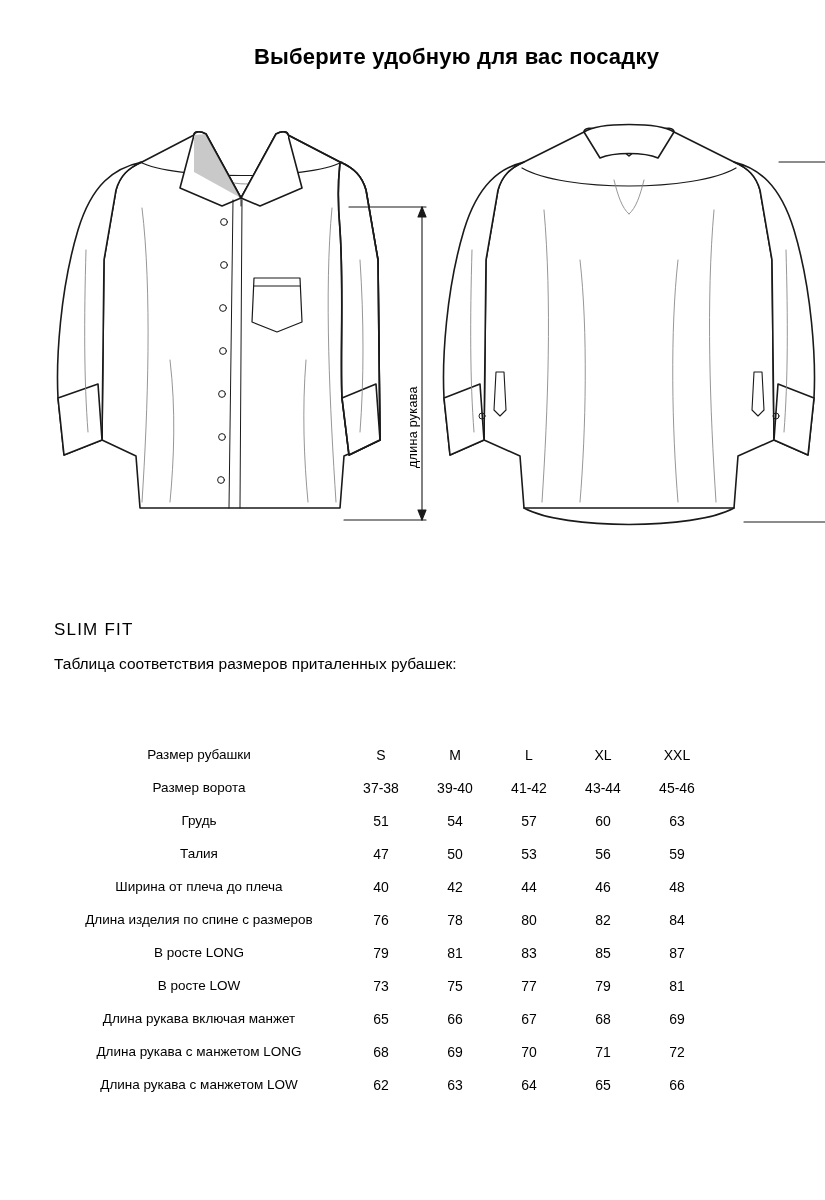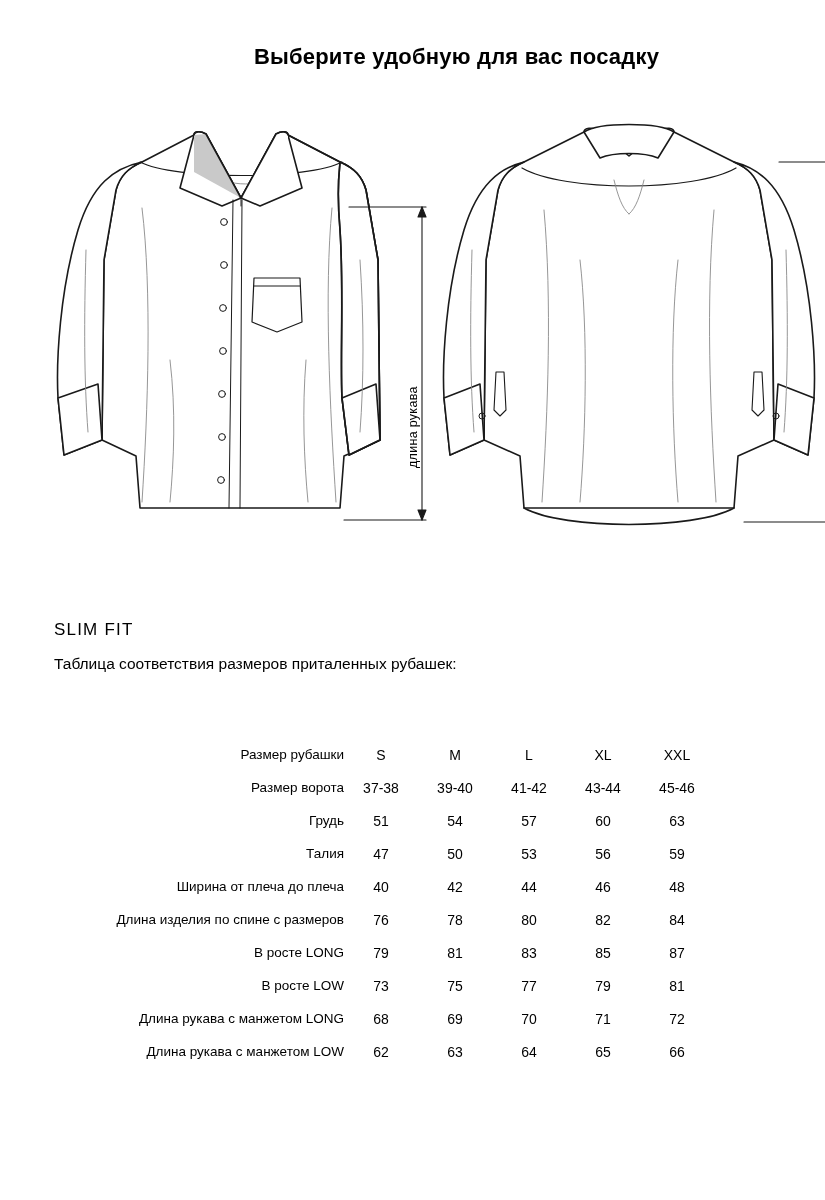--- a/index.html
+++ b/index.html
@@ -79,21 +79,21 @@
     border-collapse: collapse;
     font-size: 13.5px;
   }
   table.sizes td, table.sizes th {
     padding: 0;
     height: 33px;
     font-weight: normal;
     vertical-align: middle;
   }
   table.sizes th.rowhead, table.sizes td.rowhead {
-    text-align: right;
+    text-align: center;
     width: 290px;
     font-size: 13.5px;
   }
   table.sizes th.col, table.sizes td.col {
     text-align: center;
     width: 74px;
     font-size: 14px;
   }
   .svg-wrap { position: absolute; top: 0; left: 0; }
 </style>
@@ -291,20 +291,28 @@
       </tr>
       <tr>
         <td class="rowhead">В росте LOW</td>
         <td class="col">73</td>
         <td class="col">75</td>
         <td class="col">77</td>
         <td class="col">79</td>
         <td class="col">81</td>
       </tr>
       <tr>
+        <td class="rowhead">Длина рукава включая манжет</td>
+        <td class="col">65</td>
+        <td class="col">66</td>
+        <td class="col">67</td>
+        <td class="col">68</td>
+        <td class="col">69</td>
+      </tr>
+      <tr>
         <td class="rowhead">Длина рукава с манжетом LONG</td>
         <td class="col">68</td>
         <td class="col">69</td>
         <td class="col">70</td>
         <td class="col">71</td>
         <td class="col">72</td>
       </tr>
       <tr>
         <td class="rowhead">Длина рукава с манжетом LOW</td>
         <td class="col">62</td>

